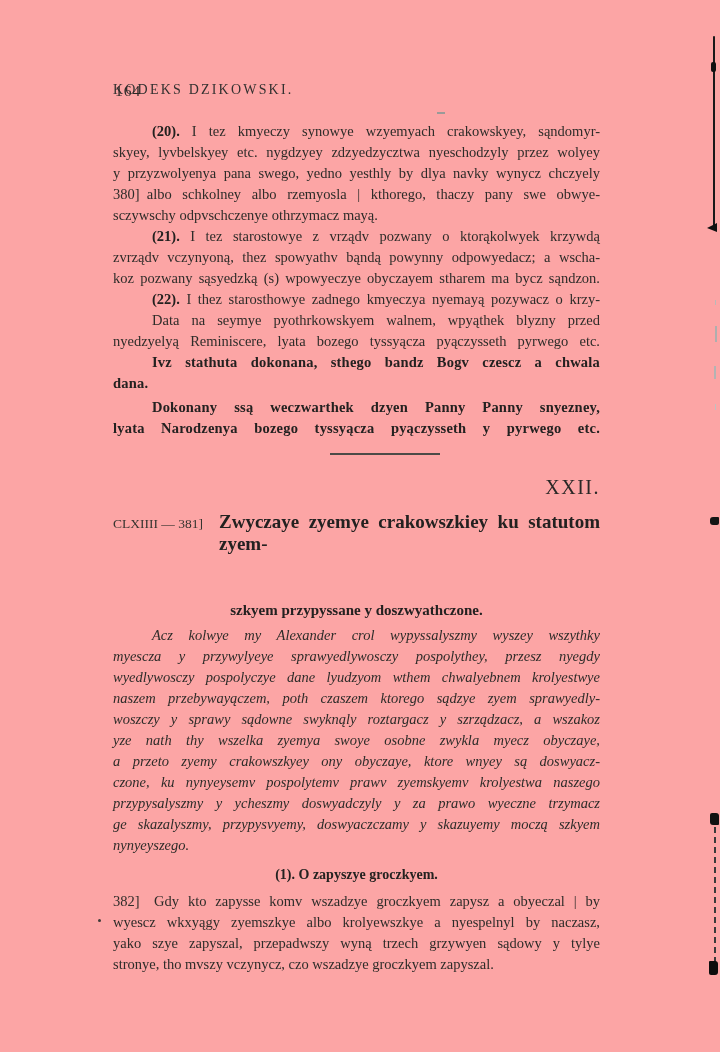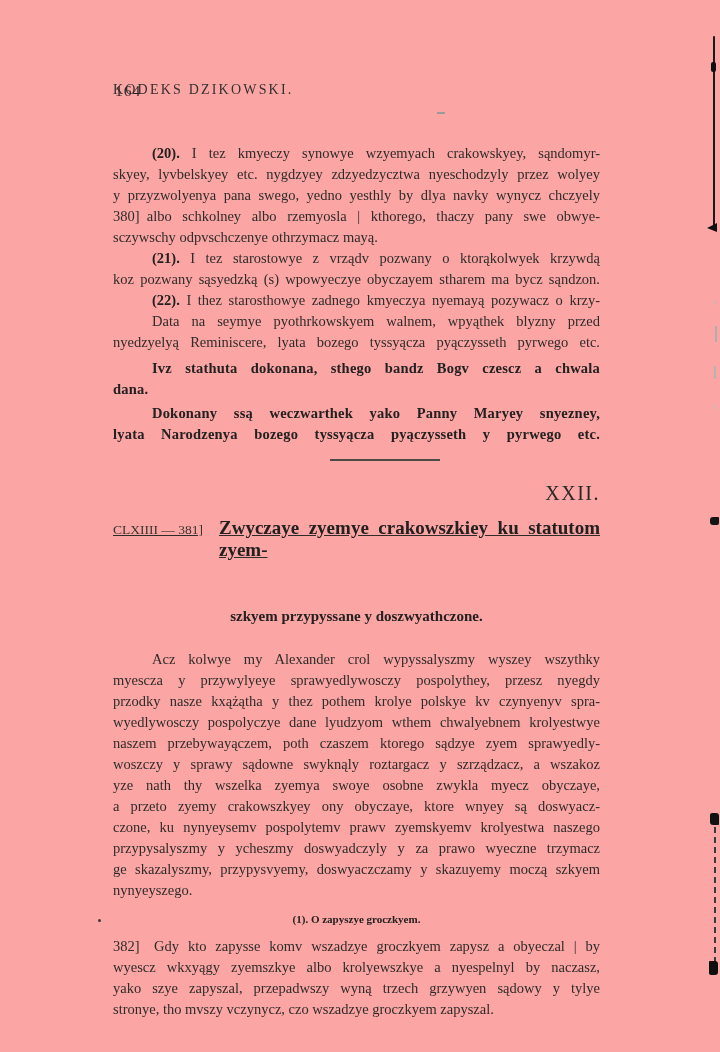--- a/index.html
+++ b/index.html
@@ -6,42 +6,42 @@
   .page {
     position:relative; width:720px; height:1052px;
     background:#fca5a5; overflow:hidden;
     font-family:"Liberation Serif","DejaVu Serif",serif;
     color:#2e2c29;
   }
   .page-header { position:absolute; left:113px; top:82px; width:487px; height:22px; }
   .page-number { position:absolute; left:2px; top:0; font-size:15.5px; letter-spacing:1px; color:#2b2927; }
   .running-title { text-align:left; font-size:14px; letter-spacing:2.2px; color:#333130; }
 
-  .text-block { position:absolute; left:113px; top:143px; width:487px; font-size:14.5px; line-height:21px; }
+  .text-block { position:absolute; left:113px; top:121px; width:487px; font-size:14.5px; line-height:21px; }
 
   .tline { text-align:justify; text-align-last:justify; white-space:normal; }
   .para .first-line.indent { padding-left:39px; }
   .para.last-left .plines .tline:last-child { text-align-last:left; }
   .plabel { font-weight:bold; color:#23211f; }
 
   .bold-para { font-weight:bold; color:#232120; letter-spacing:0.2px; }
-  .bold-para.first-gap { margin-top:5px; }
+  .bold-para.first-gap { }
   .bold-para + .bold-para { margin-top:3px; }
 
   .divider { width:110px; height:0; border-top:2px solid #4c4a47; margin:14px 0 0 217px; }
 
   .chapter-number { margin-top:22px; text-align:right; font-size:20px; letter-spacing:1.5px; color:#2a2826; }
   .chapter-head { margin-top:13px; line-height:22px; }
-  .chapter-line1 { display:flex; align-items:baseline;text-decoration:underline; }
+  .chapter-line1 { display:flex; align-items:baseline; }
   .chapter-ref { font-size:13.5px; white-space:nowrap; color:#36342f; }
   .chapter-title-text { flex:1; margin-left:16px; font-weight:bold; font-size:19px; color:#232120; text-align:justify; text-align-last:justify; }
   .chapter-line2 { text-align:center; font-weight:bold; font-size:15px; color:#232120;margin-top:44px; }
 
-  .intro-gap { margin-top:22px; }
-  .subsection-heading { margin:8px 0 6px 0; text-align:center; font-weight:bold; font-size:11px; color:#242220; }
+  .intro-gap { margin-top:4px;font-style:italic; }
+  .subsection-heading { margin:8px 0 6px 0; text-align:center; font-weight:bold; font-size:14px; color:#242220; }
 
   
   .artifact { position:absolute; }
   .art-line-top { left:713px; top:36px; width:2px; height:194px; background:#191919; border-radius:1px; }
   .art-blob-a { left:711px; top:62px; width:5px; height:10px; background:#101010; border-radius:2px; }
   .art-arrow-a { left:707px; top:223px; width:10px; height:9px; background:#101010; clip-path:polygon(0 55%,100% 0,100% 100%); }
   .art-dash1 { left:715px; top:300px; width:1px; height:5px; background:#b9b9b9; }
   .art-dash2 { left:715px; top:326px; width:2px; height:16px; background:#aeaeae; }
   .art-dash3 { left:714px; top:366px; width:2px; height:13px; background:#b3b3b3; }
   .art-dash4 { left:715px; top:404px; width:1px; height:6px; background:#c0c0c0; }
@@ -70,20 +70,21 @@
           <div class="tline">skyey, lyvbelskyey etc. nygdzyey zdzyedzycztwa nyeschodzyly przez wolyey</div>
           <div class="tline">y przyzwolyenya pana swego, yedno yesthly by dlya navky wynycz chczyely</div>
           <div class="tline">380] albo schkolney albo rzemyosla | kthorego, thaczy pany swe obwye-</div>
           <div class="tline">sczywschy odpvschczenye othrzymacz mayą.</div>
         </div>
     </div>
 
     <div class="para">
       <div class="tline first-line indent"><span class="plabel">(21).</span><span> I tez starostowye z vrządv pozwany o ktorąkolwyek krzywdą</span></div>
       <div class="plines">
+          <div class="tline">zvrządv vczynyoną, thez spowyathv bąndą powynny odpowyedacz; a wscha-</div>
           <div class="tline">koz pozwany sąsyedzką (s) wpowyeczye obyczayem stharem ma bycz sąndzon.</div>
         </div>
     </div>
 
     <div class="para">
       <div class="tline first-line indent"><span class="plabel">(22).</span><span> I thez starosthowye zadnego kmyeczya nyemayą pozywacz o krzy-</span></div>
     </div>
 
     <div class="para">
       <div class="tline first-line indent">Data na seymye pyothrkowskyem walnem, wpyąthek blyzny przed</div>
@@ -93,21 +94,21 @@
     </div>
 
     <div class="para bold-para first-gap last-left">
       <div class="tline first-line indent">Ivz stathuta dokonana, sthego bandz Bogv czescz a chwala</div>
       <div class="plines">
           <div class="tline">dana.</div>
         </div>
     </div>
 
     <div class="para bold-para">
-      <div class="tline first-line indent">Dokonany ssą weczwarthek yako Panny Maryey snyezney,</div>
+      <div class="tline first-line indent">Dokonany ssą weczwarthek dzyen Panny Panny snyezney,</div>
       <div class="plines">
           <div class="tline">lyata Narodzenya bozego tyssyącza pyączysseth y pyrwego etc.</div>
         </div>
     </div>
 
     <div class="divider"></div>
 
     <div class="chapter-number">XXII.</div>
 
     <div class="chapter-head">
@@ -115,21 +116,20 @@
         <span class="chapter-ref">CLXIIII — 381]</span>
         <span class="chapter-title-text">Zwyczaye zyemye crakowszkiey ku statutom zyem-</span>
       </div>
       <div class="chapter-line2">szkyem przypyssane y doszwyathczone.</div>
     </div>
 
     <div class="para last-left intro-gap">
       <div class="tline first-line indent">Acz kolwye my Alexander crol wypyssalyszmy wyszey wszythky</div>
       <div class="plines">
           <div class="tline">myescza y przywylyeye sprawyedlywosczy pospolythey, przesz nyegdy</div>
-          <div class="tline">przodky nasze kxążątha y thez pothem krolye polskye kv czynyenyv spra-</div>
           <div class="tline">wyedlywosczy pospolyczye dane lyudzyom wthem chwalyebnem krolyestwye</div>
           <div class="tline">naszem przebywayączem, poth czaszem ktorego sądzye zyem sprawyedly-</div>
           <div class="tline">woszczy y sprawy sądowne swyknąly roztargacz y szrządzacz, a wszakoz</div>
           <div class="tline">yze nath thy wszelka zyemya swoye osobne zwykla myecz obyczaye,</div>
           <div class="tline">a przeto zyemy crakowszkyey ony obyczaye, ktore wnyey są doswyacz-</div>
           <div class="tline">czone, ku nynyeysemv pospolytemv prawv zyemskyemv krolyestwa naszego</div>
           <div class="tline">przypysalyszmy y ycheszmy doswyadczyly y za prawo wyeczne trzymacz</div>
           <div class="tline">ge skazalyszmy, przypysvyemy, doswyaczczamy y skazuyemy moczą szkyem</div>
           <div class="tline">nynyeyszego.</div>
         </div>

